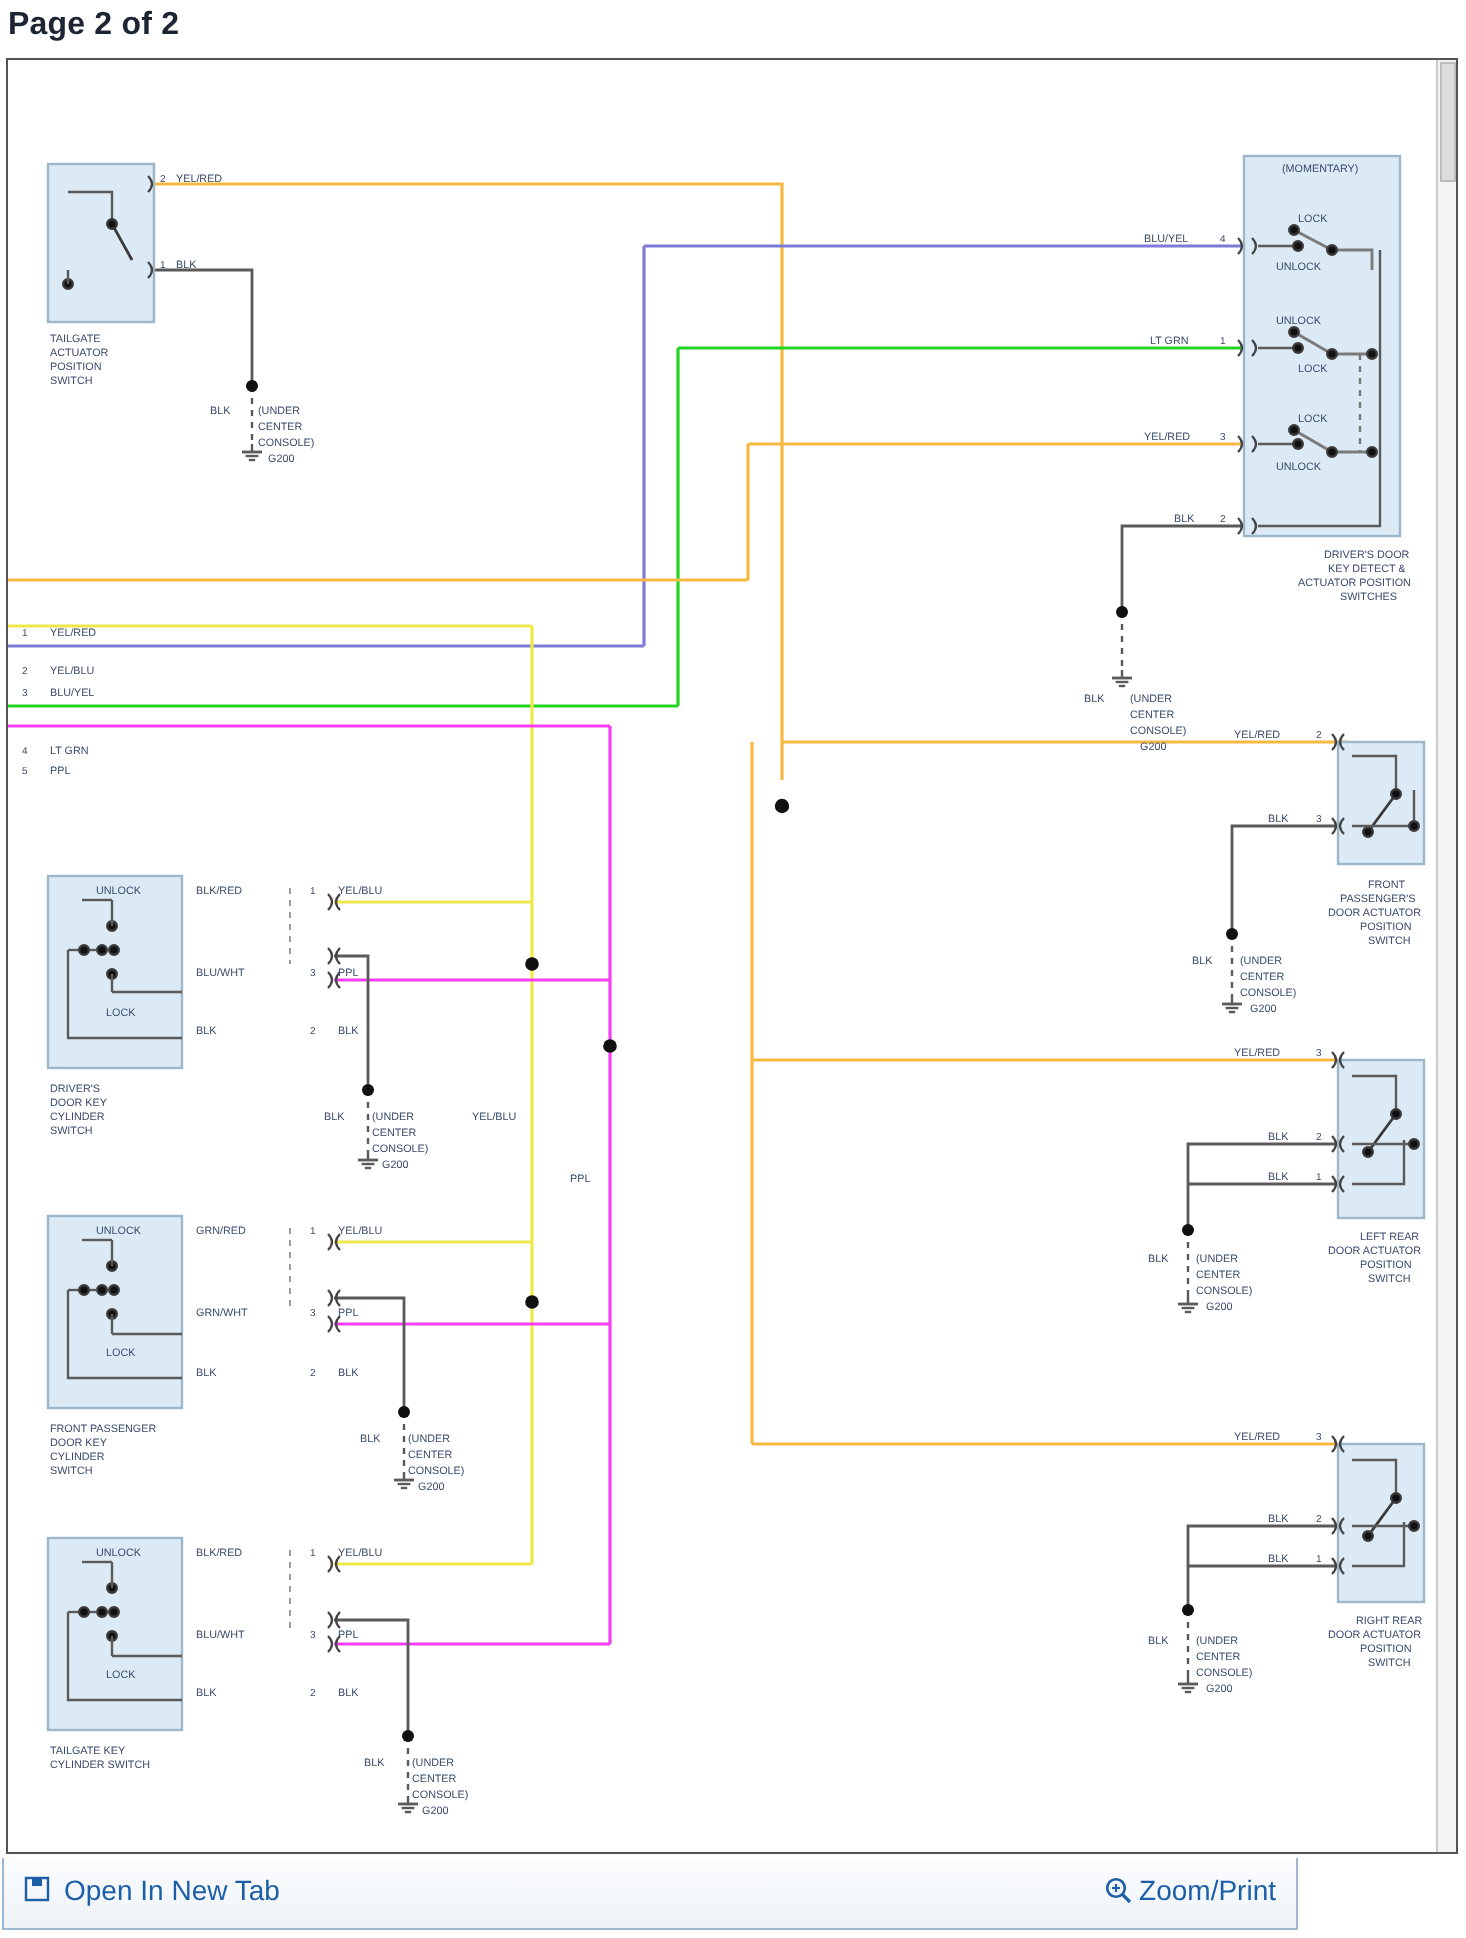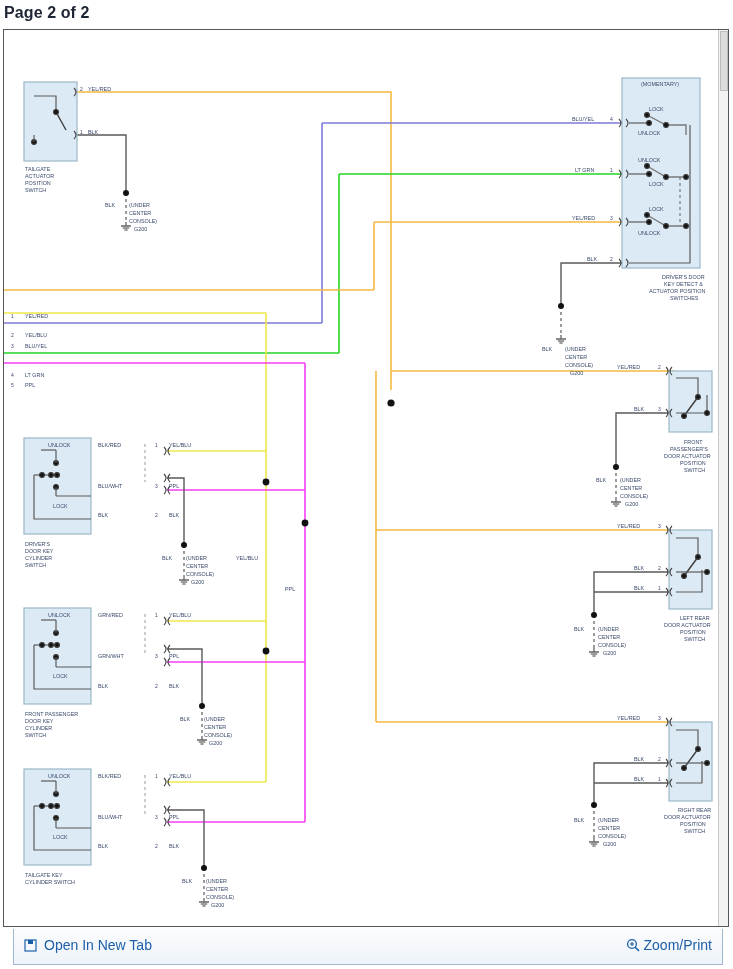--- a/index.html
+++ b/index.html
@@ -6,21 +6,21 @@
   body{width:733px;height:969px;font-family:"Liberation Sans",sans-serif;overflow:hidden;}
   #root{position:relative;width:733px;height:969px;}
 
   .page-title{position:absolute;left:4px;top:4px;font-size:16px;font-weight:bold;color:#1d2433;letter-spacing:.1px;}
 
   .viewer{position:absolute;left:3px;top:29px;width:726px;height:898px;border:1px solid #555;background:#fff;box-sizing:border-box;}
   .viewer-inner{position:absolute;left:0;top:0;right:10px;bottom:0;overflow:hidden;background:#fff;}
   .vscroll{position:absolute;right:0;top:0;width:10px;height:100%;background:#f3f3f3;border-left:1px solid #c9c9c9;box-sizing:border-box;}
   .vthumb{position:absolute;left:1px;top:1px;width:8px;height:60px;background:#dcdcdc;border:1px solid #bdbdbd;box-sizing:border-box;}
 
-  .toolbar{position:absolute;left:13px;top:929px;width:710px;height:36px;border:1px solid #9fb6cf;border-top:none;background:linear-gradient(#fbfcfe,#eef3f8);box-sizing:border-box;}
+  .toolbar{position:absolute;left:1px;top:929px;width:648px;height:36px;border:1px solid #9fb6cf;border-top:none;background:linear-gradient(#fbfcfe,#eef3f8);box-sizing:border-box;}
   .tb-left{position:absolute;left:10px;top:8px;display:flex;align-items:center;gap:6px;}
   .tb-right{position:absolute;right:10px;top:8px;display:flex;align-items:center;gap:4px;}
   .tb-label{font-size:14px;color:#1c5fa8;}
   .tb-icon{display:inline-block;width:14px;height:14px;color:#1c5fa8;}
 
   .diagram{position:absolute;left:0;top:0;width:716px;height:896px;}
   svg.dg{position:absolute;left:0;top:0;}
 </style>
 </head>
 <body>

